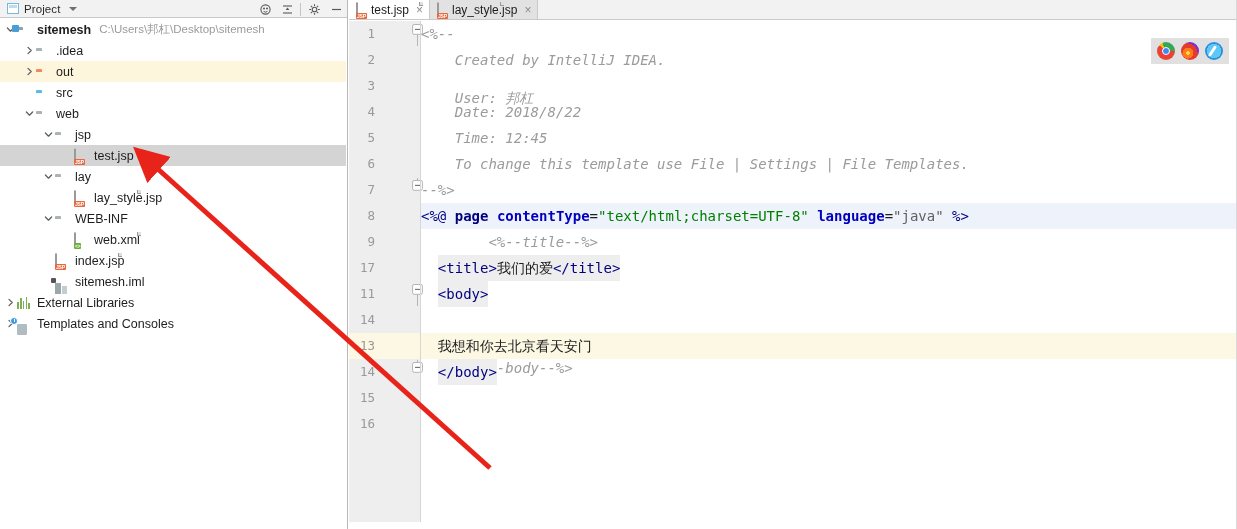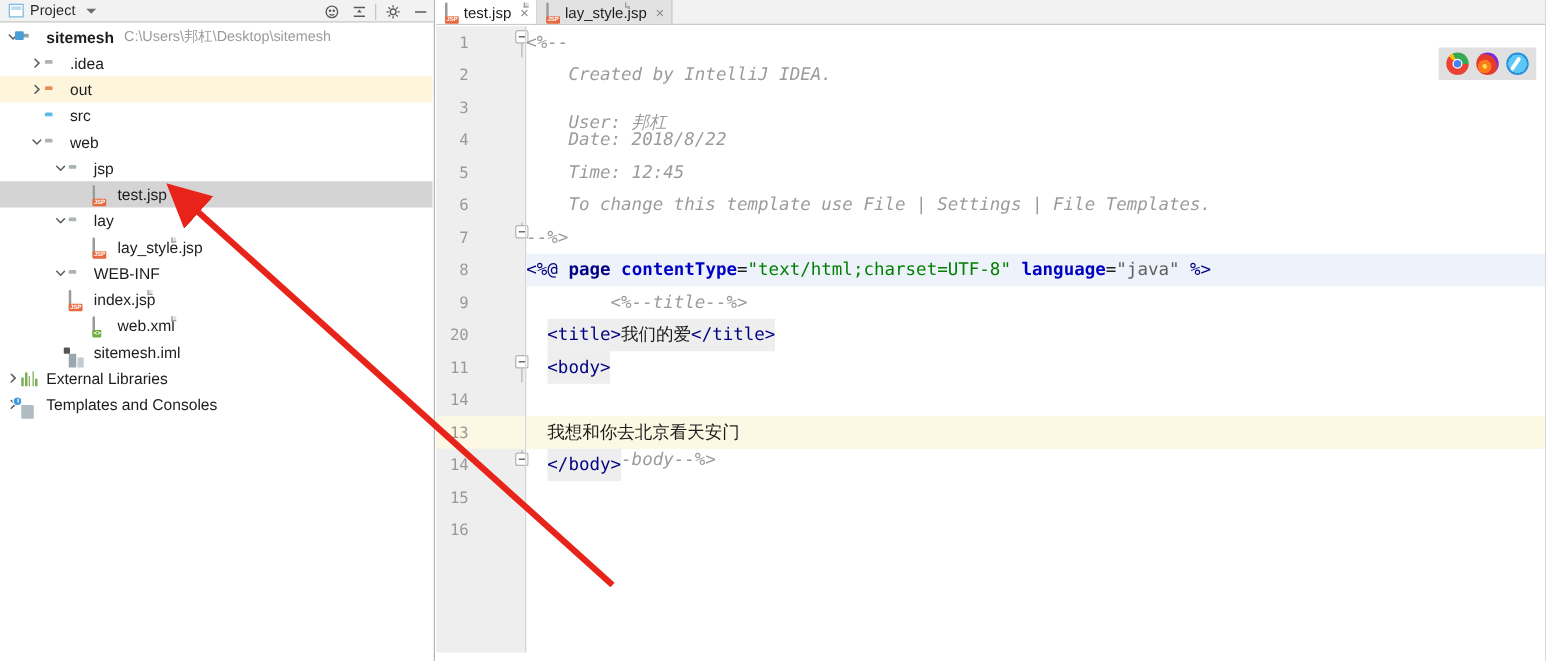--- a/index.html
+++ b/index.html
@@ -388,42 +388,42 @@
             <svg width="9" height="9" viewBox="0 0 9 9">
               <path d="M1.4 3 L4.5 6.2 L7.6 3" fill="none" stroke="#5e5e5e" stroke-width="1.25" stroke-linecap="round" stroke-linejoin="round"></path>
             </svg>
           </span>
           <span class="ico">
             <span><span class="f-gray"></span></span>
           </span>
           <span class="lbl">WEB-INF</span>
         </div>
         <div class="row">
+          <span style="flex: 0 0 61px;"></span>
+          <span class="arrow"></span>
+          <span class="ico">
+            <span><span class="doc"><span class="fold"></span><span class="lines">
+                  <i></i>
+                  <i></i>
+                  <i></i>
+                </span><span class="badge wxml">&lt;&gt;</span></span></span>
+          </span>
+          <span class="lbl">web.xml</span>
+        </div>
+        <div class="row">
           <span style="flex: 0 0 42px;"></span>
           <span class="arrow"></span>
           <span class="ico">
             <span><span class="doc"><span class="fold"></span><span class="lines">
                   <i></i>
                   <i></i>
                   <i></i>
                 </span><span class="badge jsp">JSP</span></span></span>
           </span>
           <span class="lbl">index.jsp</span>
-        </div>
-        <div class="row">
-          <span style="flex: 0 0 61px;"></span>
-          <span class="arrow"></span>
-          <span class="ico">
-            <span><span class="doc"><span class="fold"></span><span class="lines">
-                  <i></i>
-                  <i></i>
-                  <i></i>
-                </span><span class="badge wxml">&lt;&gt;</span></span></span>
-          </span>
-          <span class="lbl">web.xml</span>
         </div>
         <div class="row">
           <span style="flex: 0 0 42px;"></span>
           <span class="arrow"></span>
           <span class="ico">
             <span><span class="iml-ico"><i class="m1"></i><i class="m2"></i><i class="m3"></i></span></span>
           </span>
           <span class="lbl">sitemesh.iml</span>
         </div>
         <div class="row">
@@ -501,21 +501,21 @@
           <div class="ln" style="top: 156px;">7</div>
           <div class="fold" style="top: 156px;">
             <svg width="11" height="24" viewBox="0 0 11 24">
               <line x1="5.5" y1="0" x2="5.5" y2="10" stroke="#b4b4b4" stroke-width="1"></line>
               <rect x="0.6" y="2.5" width="9.8" height="9.8" rx="1.6" fill="#fff" stroke="#b4b4b4" stroke-width="1"></rect>
               <line x1="3" y1="7.4" x2="8" y2="7.4" stroke="#6f6f6f" stroke-width="1.1"></line>
             </svg>
           </div>
           <div class="ln" style="top: 182px;">8</div>
           <div class="ln" style="top: 208px;">9</div>
-          <div class="ln" style="top: 234px;">20</div>
+          <div class="ln" style="top: 234px;">17</div>
           <div class="ln" style="top: 260px;">11</div>
           <div class="fold" style="top: 260px;">
             <svg width="11" height="24" viewBox="0 0 11 24">
               <rect x="0.6" y="2.5" width="9.8" height="9.8" rx="1.6" fill="#fff" stroke="#b4b4b4" stroke-width="1"></rect>
               <line x1="3" y1="7.4" x2="8" y2="7.4" stroke="#6f6f6f" stroke-width="1.1"></line>
               <line x1="5.5" y1="12.3" x2="5.5" y2="24" stroke="#b4b4b4" stroke-width="1"></line>
             </svg>
           </div>
           <div class="ln" style="top: 286px;">14</div>
           <div style="position: absolute; left: 0px; right: 1px; height: 26px; background: rgb(252, 248, 227); top: 312px;"></div>

